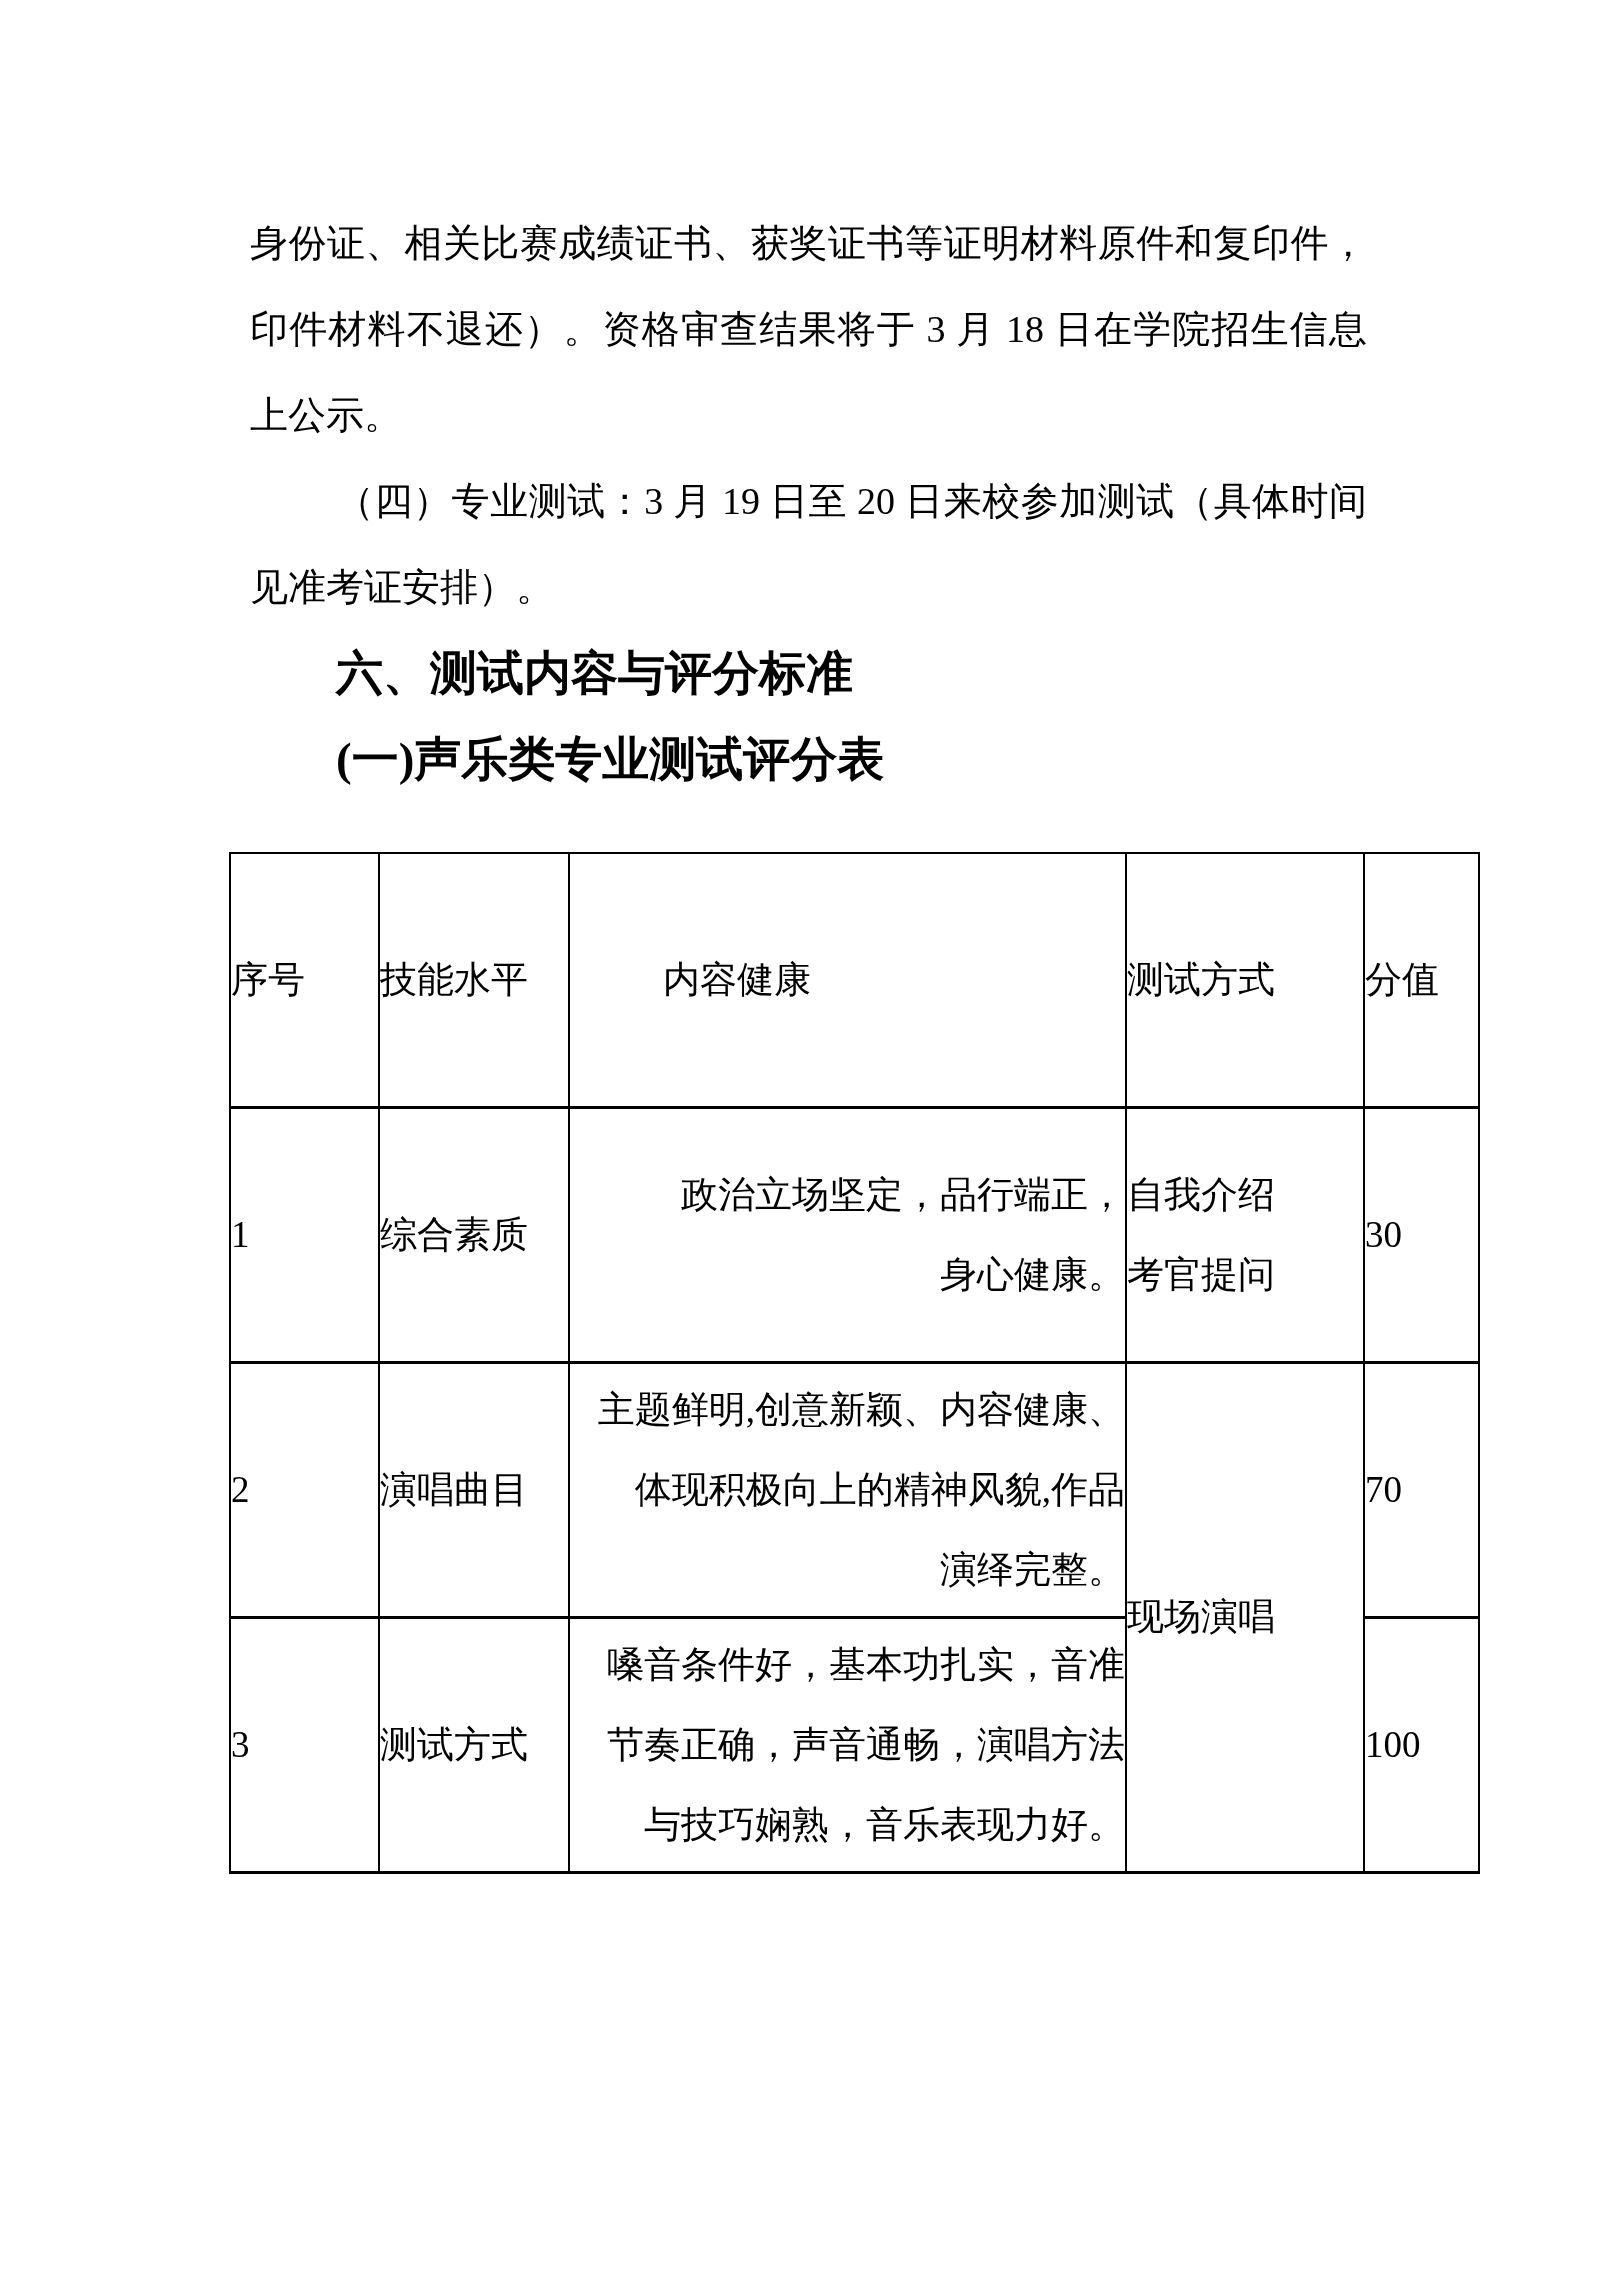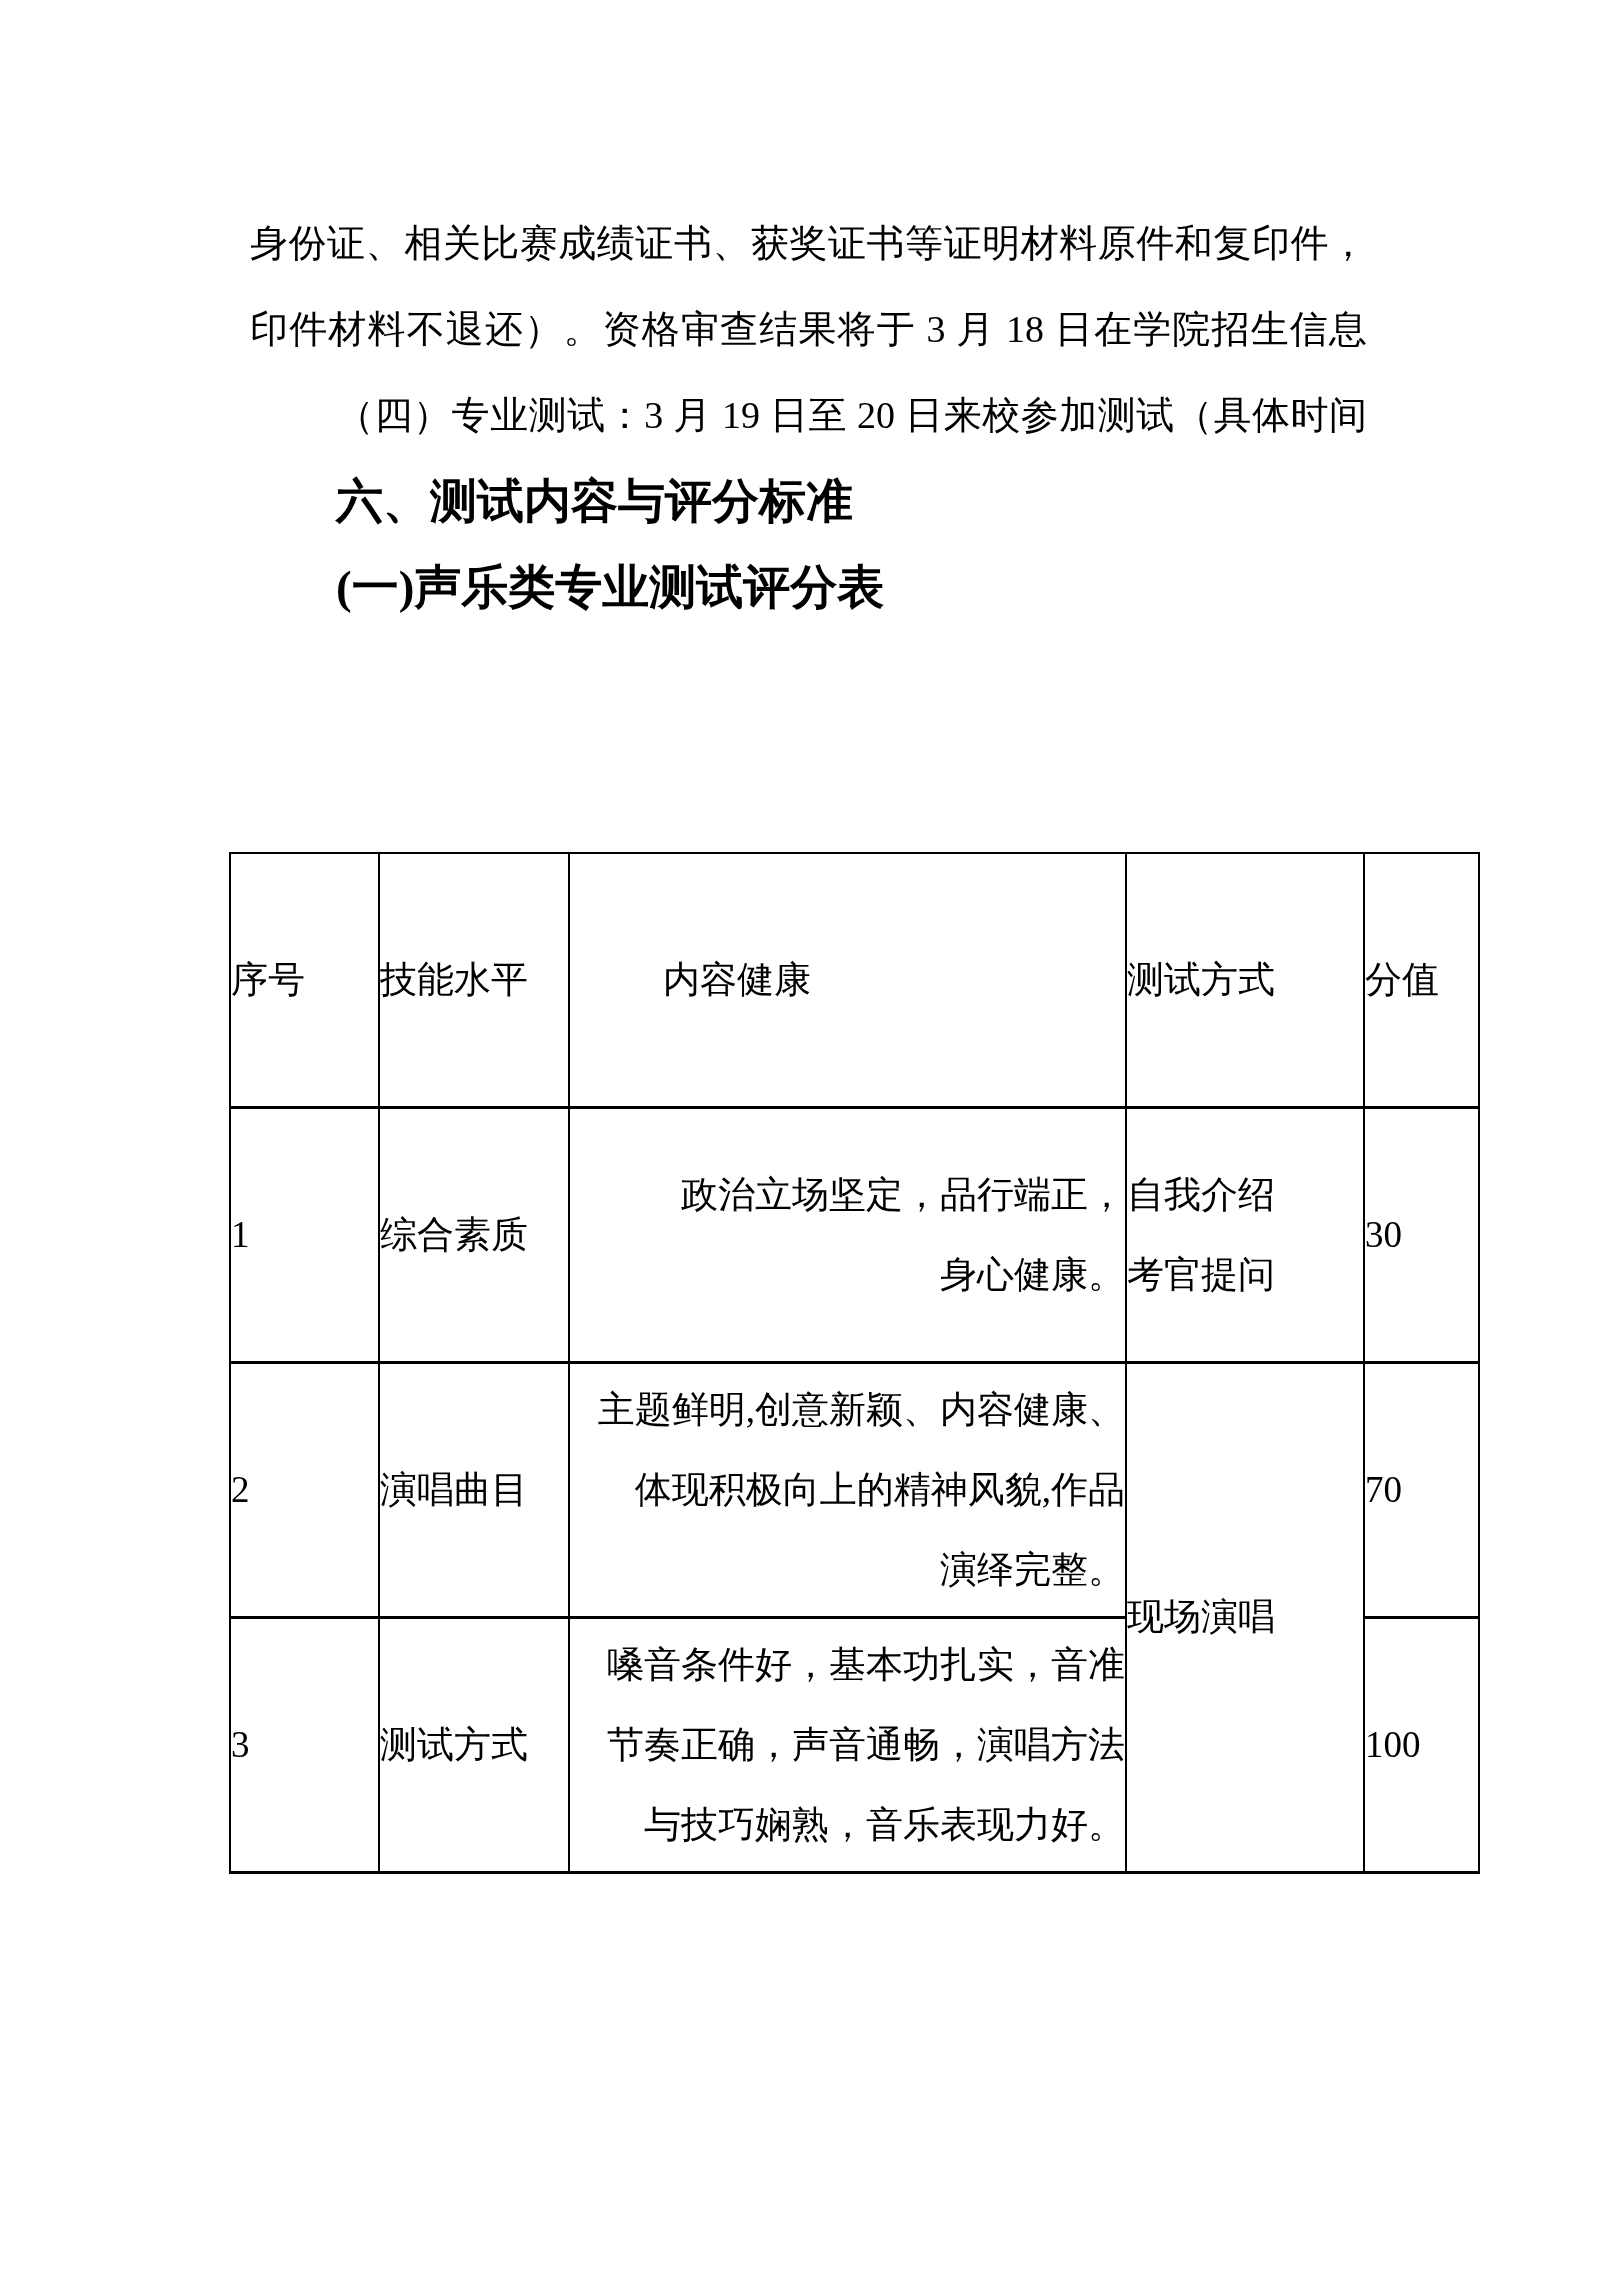--- a/index.html
+++ b/index.html
@@ -65,21 +65,23 @@
   th.h.crit { padding-left: 93px; }
   td.c-no, td.c-item, td.c-method, td.c-score { }
   td.c-crit { text-align: right; padding-left: 21.6px; }
 </style>
 </head>
 <body>
 
 <div class="content">
   <div class="tline">身份证、相关比赛成绩证书、获奖证书等证明材料原件和复印件，复</div>
   <div class="tline">印件材料不退还）。资格审查结果将于 3 月 18 日在学院招生信息网</div>
+  <div class="tline lastline">上公示。</div>
   <div class="tline indent">（四）专业测试：3 月 19 日至 20 日来校参加测试（具体时间详</div>
+  <div class="tline lastline">见准考证安排）。</div>
   <div class="heading">六、测试内容与评分标准</div>
   <div class="heading">(一)声乐类专业测试评分表</div>
 </div>
 
 <table class="score">
   <colgroup>
     <col style="width:149px">
     <col style="width:190px">
     <col style="width:557px">
     <col style="width:238px">

